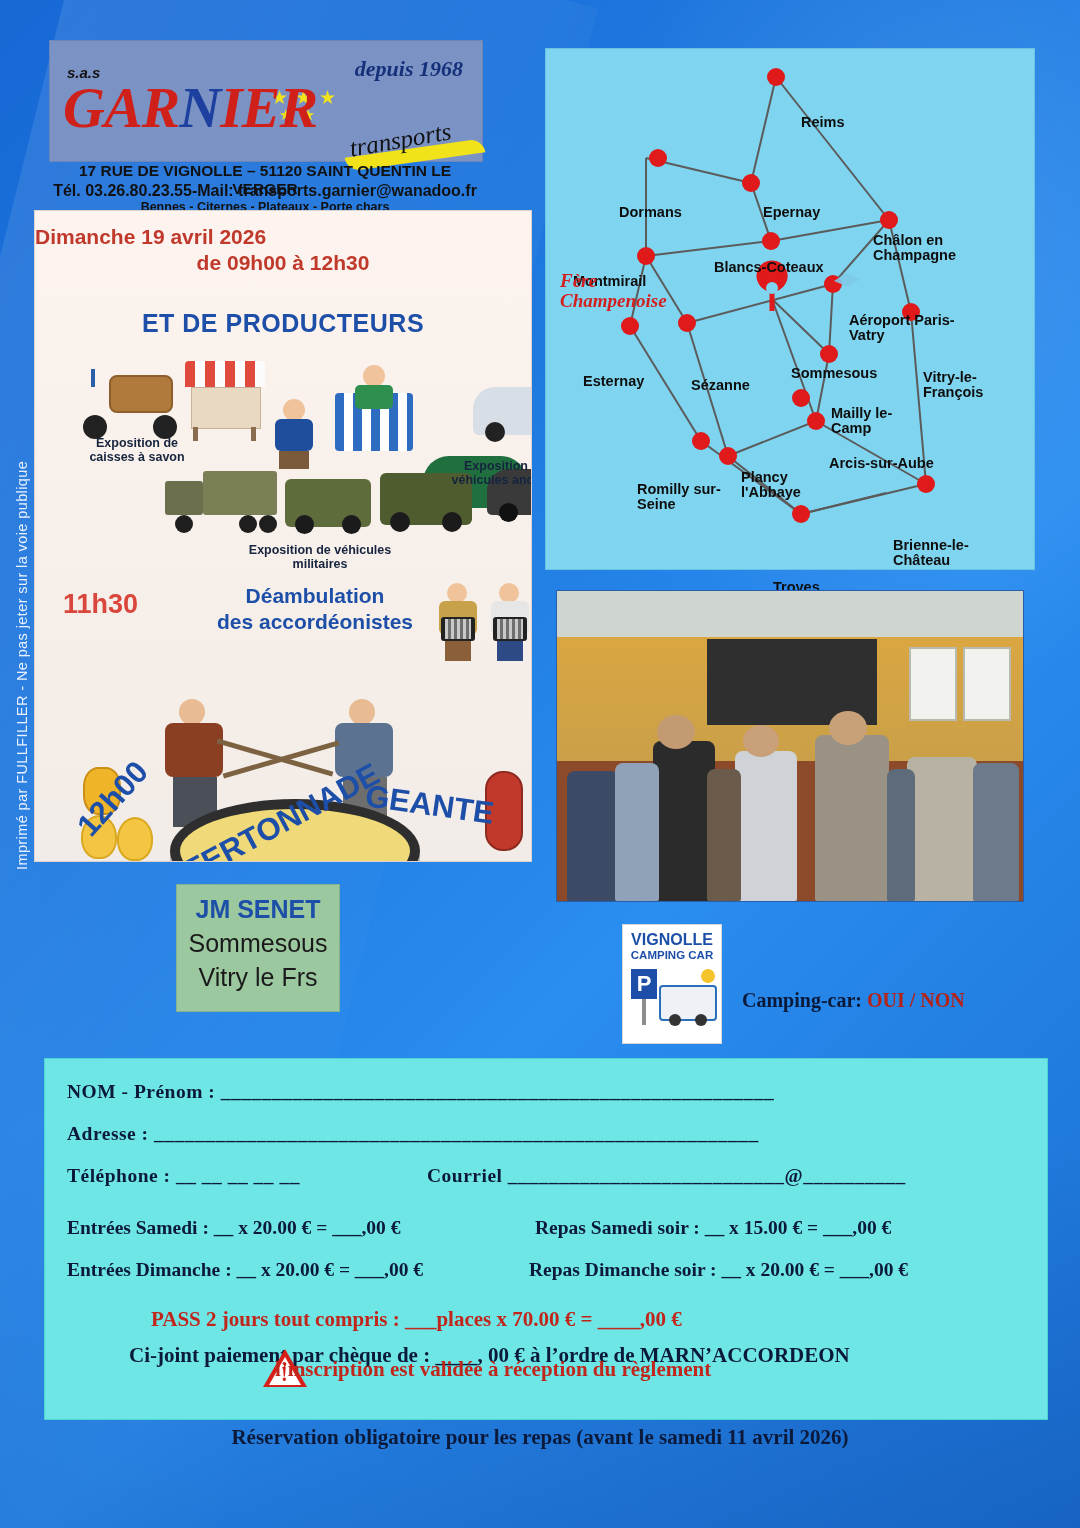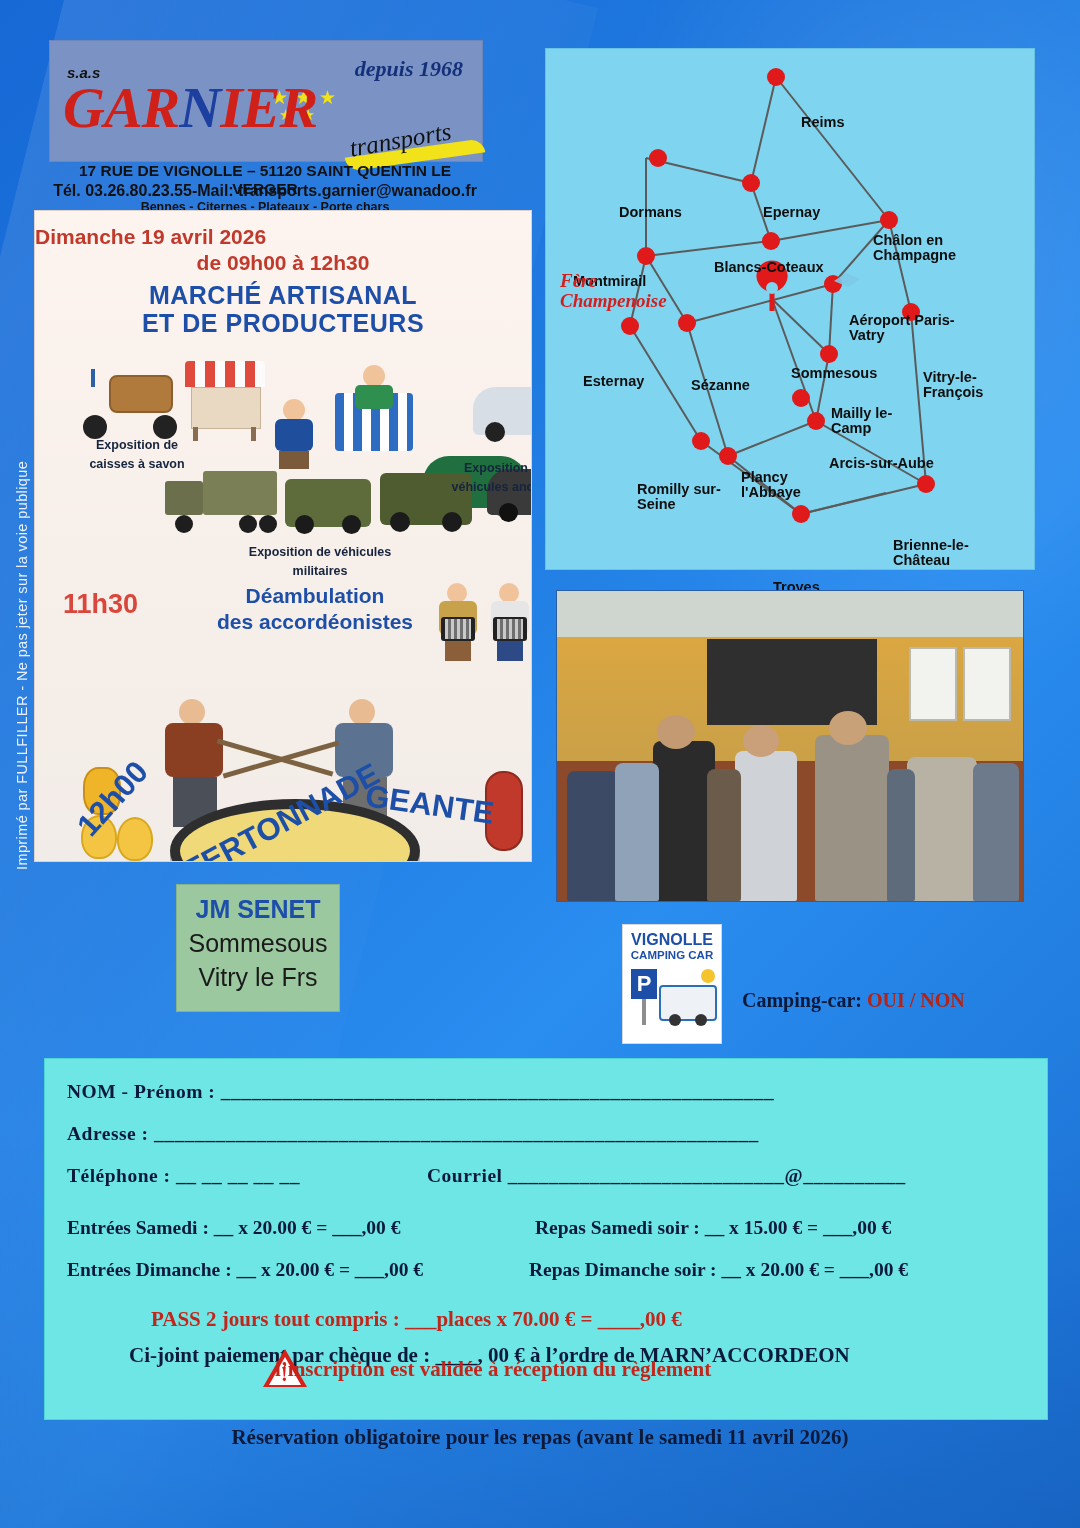--- a/index.html
+++ b/index.html
@@ -43,21 +43,21 @@
     transform-origin:left top;font-size:14.5px;color:#e9f1ff;letter-spacing:.4px;}
 
   
   #poster{position:absolute;left:34px;top:210px;width:496px;height:650px;
     background:linear-gradient(180deg,#fdf4ef 0%,#f7efe9 55%,#f2ece8 100%);
     border:1px solid #ddd3cc;overflow:hidden;}
   .p-date{position:absolute;top:14px;width:100%;text-align:left;color:#c0392b;font-size:21px;font-weight:bold;}
   .p-date2{position:absolute;top:40px;width:100%;text-align:center;color:#c0392b;font-size:21px;font-weight:bold;}
   .p-title{position:absolute;top:70px;width:100%;text-align:center;color:#1d4fa8;font-size:25px;font-weight:bold;letter-spacing:.5px;}
   .p-title2{position:absolute;top:98px;width:100%;text-align:center;color:#1d4fa8;font-size:25px;font-weight:bold;letter-spacing:.5px;}
-  .cap{position:absolute;font-size:12.5px;color:#16243e;font-weight:bold;line-height:19px;}
+  .cap{position:absolute;font-size:12.5px;color:#16243e;font-weight:bold;line-height:14px;}
   .cap1{left:42px;top:225px;width:120px;text-align:center;}
   .cap2{left:405px;top:248px;width:130px;text-align:center;}
   .cap3{left:205px;top:332px;width:160px;text-align:center;}
   .p-1130{position:absolute;left:28px;top:378px;font-size:27px;color:#d9463c;font-weight:bold;}
   .p-deamb{position:absolute;left:170px;top:372px;font-size:21px;color:#1d4fa8;font-weight:bold;line-height:26px;text-align:center;width:220px;}
   .p-arc{position:absolute;left:30px;top:470px;width:440px;height:175px;}
   .p-arc span{position:absolute;color:#1d4fa8;font-size:31px;font-weight:bold;
     font-family:"Liberation Sans",sans-serif;transform-origin:center;white-space:nowrap;}
 
   
@@ -172,21 +172,20 @@
   <div class="g-addr">17 RUE DE VIGNOLLE – 51120 SAINT QUENTIN LE VERGER</div>
   <div class="g-tel">Tél. 03.26.80.23.55-Mail: transports.garnier@wanadoo.fr</div>
   <div class="g-cats">Bennes - Citernes - Plateaux - Porte chars</div>
 </div>
 
 <div id="vert">Imprimé par FULLFILLER - Ne pas jeter sur la voie publique</div>
 
 <div id="poster">
   <div class="p-date">Dimanche 19 avril 2026</div>
   <div class="p-date2">de 09h00 à 12h30</div>
-  <div class="p-title">MARCHÉ ARTISANAL</div>
   <div class="p-title2">ET DE PRODUCTEURS</div>
 
   <div class="ill soapbox">
     <div class="barrel"></div>
     <div class="w" style="left:8px;"></div>
     <div class="w" style="left:78px;"></div>
     <div style="position:absolute;left:16px;top:0;width:4px;height:18px;background:#2b5fa8;"></div>
   </div>
   <div class="ill stand">
     <div class="roof"></div>

